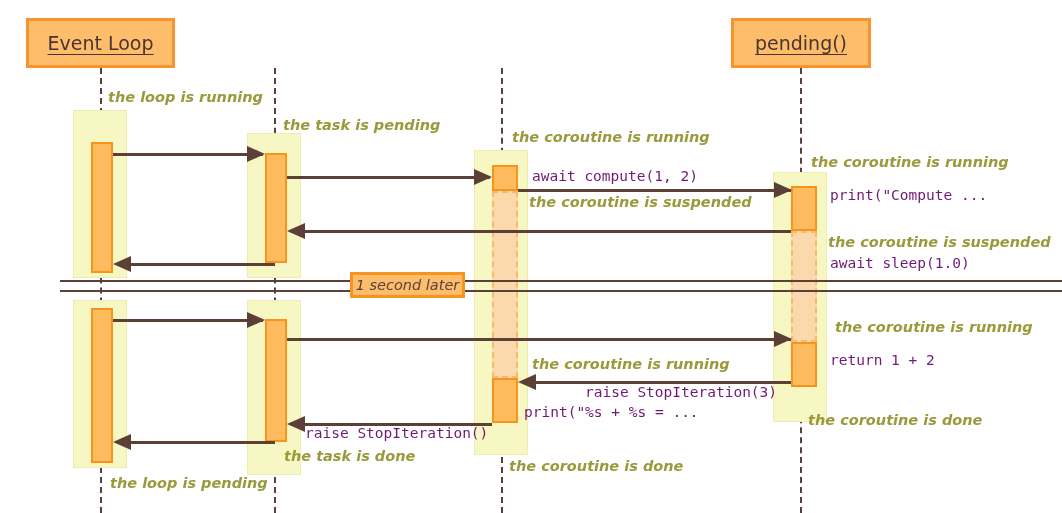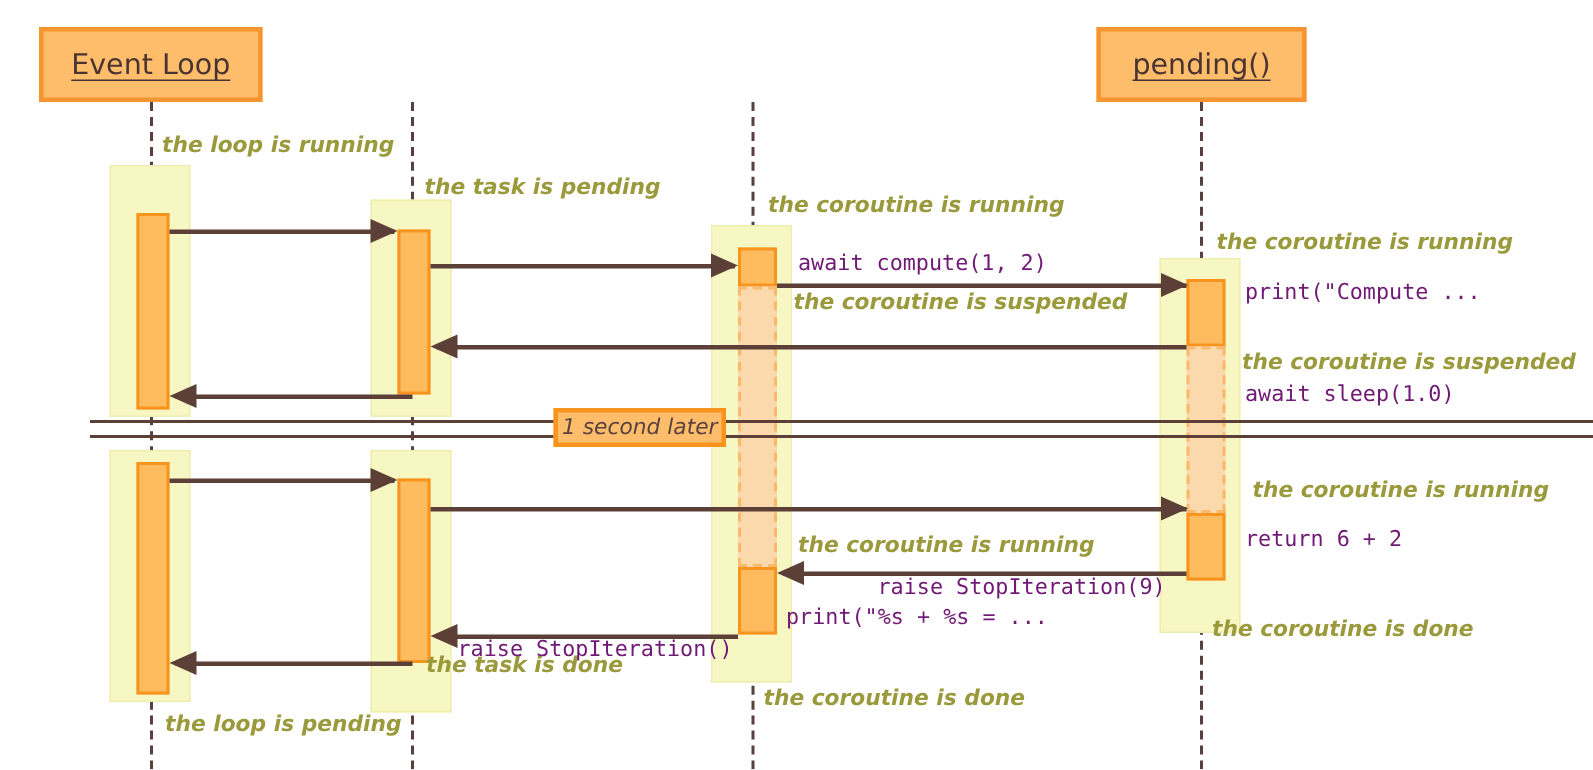--- a/index.html
+++ b/index.html
@@ -169,21 +169,21 @@
   <div class="abs arrowhead right" style="left:774px; top:182px;"></div>
 
   <div class="abs arrow-line" style="left:291px; top:230px; width:500px;"></div>
   <div class="abs arrowhead left" style="left:287px; top:223px;"></div>
 
   <div class="abs arrow-line" style="left:117px; top:263px; width:158px;"></div>
   <div class="abs arrowhead left" style="left:113px; top:256px;"></div>
 
   <div class="abs divider-line" style="left:60px; top:280px; width:1002px;"></div>
   <div class="abs divider-line" style="left:60px; top:290px; width:1002px;"></div>
-  <div class="abs divider-badge" style="left:350px; top:272px; width:115px; height:26px;margin-left:19px;">
+  <div class="abs divider-badge" style="left:350px; top:272px; width:115px; height:26px;">
     <span class="divider-badge-text">1 second later</span>
   </div>
 
   <div class="abs arrow-line" style="left:113px; top:319px; width:150px;"></div>
   <div class="abs arrowhead right" style="left:247px; top:312px;"></div>
 
   <div class="abs arrow-line" style="left:287px; top:338px; width:504px;"></div>
   <div class="abs arrowhead right" style="left:774px; top:331px;"></div>
 
   <div class="abs arrow-line" style="left:522px; top:381px; width:269px;"></div>
@@ -198,24 +198,24 @@
   <div class="abs note-text" style="left:108px; top:89px;">the loop is running</div>
   <div class="abs note-text" style="left:283px; top:117px;">the task is pending</div>
   <div class="abs note-text" style="left:512px; top:129px;">the coroutine is running</div>
   <div class="abs note-text" style="left:811px; top:154px;">the coroutine is running</div>
   <div class="abs note-text" style="left:529px; top:194px;">the coroutine is suspended</div>
   <div class="abs note-text" style="left:828px; top:234px;">the coroutine is suspended</div>
   <div class="abs note-text" style="left:835px; top:319px;">the coroutine is running</div>
   <div class="abs note-text" style="left:532px; top:356px;">the coroutine is running</div>
   <div class="abs note-text" style="left:808px; top:412px;">the coroutine is done</div>
   <div class="abs note-text" style="left:509px; top:458px;">the coroutine is done</div>
-  <div class="abs note-text" style="left:284px; top:436px;">the task is done</div>
+  <div class="abs note-text" style="left:284px; top:448px;">the task is done</div>
   <div class="abs note-text" style="left:110px; top:475px;">the loop is pending</div>
 
   <div class="abs code-text" style="left:532px; top:168px;">await compute(1, 2)</div>
   <div class="abs code-text" style="left:830px; top:187px;">print("Compute ...</div>
   <div class="abs code-text" style="left:830px; top:208px;margin-top:47px;">await sleep(1.0)</div>
-  <div class="abs code-text" style="left:830px; top:352px;">return 6 + 2</div>
-  <div class="abs code-text" style="left:585px; top:384px;">raise StopIteration(9)</div>
+  <div class="abs code-text" style="left:830px; top:352px;">return 1 + 2</div>
+  <div class="abs code-text" style="left:585px; top:384px;">raise StopIteration(3)</div>
   <div class="abs code-text" style="left:524px; top:404px;">print("%s + %s = ...</div>
   <div class="abs code-text" style="left:305px; top:425px;">raise StopIteration()</div>
 
 </div>
 
 </body></html>

